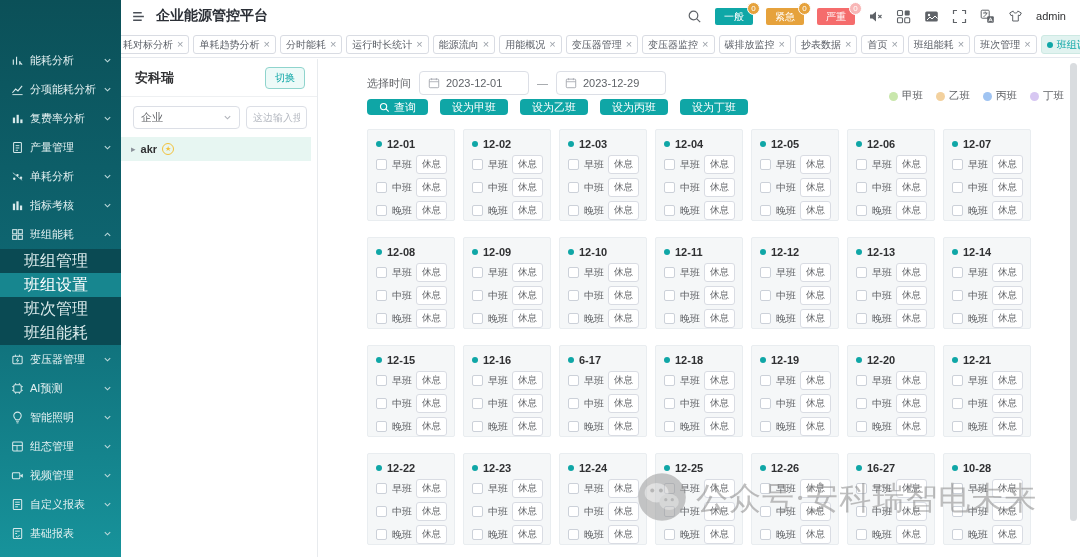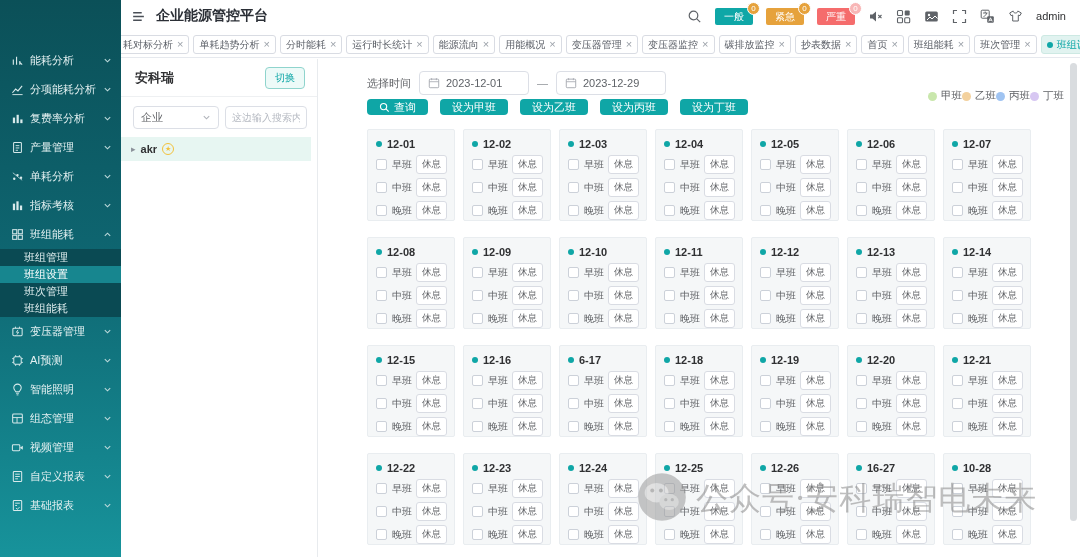--- a/index.html
+++ b/index.html
@@ -12,22 +12,22 @@
     background:linear-gradient(180deg,#0b5058 0%,#0e6570 45%,#17939b 100%);
     padding-top:46px; }
   .side-item { height:29px; display:flex; align-items:center; padding:0 9px 0 11px;
     font-size:11px; color:#e3f0f1; cursor:pointer; white-space:nowrap; }
   .side-icon { width:13px; height:13px; margin-right:6px; color:#d8eaeb; flex:none; display:flex; }
   .side-icon svg { width:13px; height:13px; }
   .side-label { flex:1; overflow:hidden; }
   .side-chev { color:#bcd9db; display:flex; }
   .side-chev.up svg { transform:rotate(180deg); }
   .submenu { background:#0a4a53; }
-  .sub-item { height:17px; display:flex; align-items:center; padding-left:24px;
-    font-size:11px; color:#dcebec; cursor:pointer; }
+  .sub-item { height:24px; display:flex; align-items:center; padding-left:24px;
+    font-size:16px; color:#dcebec; cursor:pointer; }
   .sub-item.active { background:#17868f; color:#fff; }
 
   
   .topbar { position:absolute; left:121px; right:0; top:0; height:32px; background:#fff;
     display:flex; align-items:center; padding:0 14px 0 10px; z-index:5; }
   .hamburger { color:#4a4f57; display:flex; margin-right:10px; cursor:pointer; }
   .app-title { font-size:14px; font-weight:bold; color:#2b2f36; }
   .topbar-right { margin-left:auto; display:flex; align-items:center; gap:13px; }
   .t-icon { color:#5f6368; display:flex; cursor:pointer; }
   .t-icon svg { width:15px; height:15px; }
@@ -59,21 +59,21 @@
   .content { position:absolute; left:121px; right:0; top:59px; bottom:0; background:#fff; }
 
   
   .tree-panel { position:absolute; left:0; top:0; bottom:0; width:197px; border-right:1px solid #e8ebee; background:#fff; }
   .tp-head { height:38px; display:flex; align-items:center; padding:0 12px 0 14px;
     border-bottom:1px solid #eef0f2; }
   .tp-title { font-size:13px; font-weight:bold; color:#303133; flex:1; }
   .switch-btn { font-size:10px; color:#0fa7a7; background:#edfaf8; border:1px solid #8fd4cd;
     border-radius:4px; padding:3px 9px; cursor:pointer; }
   .tp-controls { display:flex; gap:6px; padding:9px 10px 8px 12px; }
-  .tp-select { width:86px; height:23px; border:1px solid #dcdfe6; border-radius:4px; background:#fff;
+  .tp-select { width:107px; height:23px; border:1px solid #dcdfe6; border-radius:4px; background:#fff;
     display:flex; align-items:center; justify-content:space-between; padding:0 7px;
     font-size:11px; color:#606266; cursor:pointer; }
   .tp-select .chev { color:#b0b3ba; display:flex; }
   .tp-search { flex:1; height:23px; border:1px solid #dcdfe6; border-radius:4px; padding:0 6px;
     font-size:10px; color:#606266; outline:none; min-width:0; font-family:inherit; }
   .tp-search::placeholder { color:#b6bac2; }
   .tree-node { height:24px; margin-right:6px; background:#e7f6f2; display:flex; align-items:center;
     gap:5px; padding:0 10px; font-size:11px; color:#303133; cursor:pointer; }
   .tree-caret { color:#8a9099; font-size:9px; }
   .tree-label { font-weight:bold; }
@@ -88,21 +88,21 @@
     display:flex; align-items:center; gap:6px; padding:0 8px; cursor:pointer; }
   .date-input .cal { color:#a8abb2; display:flex; }
   .date-input input { border:none; outline:none; font-size:11px; color:#5f6368; width:74px;
     font-family:inherit; background:transparent; }
   .range-sep { color:#909399; font-size:11px; }
   .toolbar-row2 { position:absolute; left:12px; top:40px; display:flex; gap:12px; }
   .btn-teal { height:16px; background:#0fa6a6; color:#fff; border:none; border-radius:4px;
     padding:0 12px; font-size:11px; display:flex; align-items:center; gap:4px; cursor:pointer;
     font-family:inherit; }
   .btn-teal svg { width:11px; height:11px; }
-  .legend { position:absolute; right:16px; top:30px; display:flex; align-items:center; }
+  .legend { position:absolute; right:16px; top:30px; display:flex; gap:13px; align-items:center; }
   .legend-item { display:flex; align-items:center; gap:4px; font-size:10.5px; color:#606266; }
   .legend-dot { width:9px; height:9px; border-radius:50%; }
 
   
   .grid { position:absolute; left:12px; top:70px; display:grid;
     grid-template-columns:repeat(7,88px); column-gap:8px; row-gap:16px; }
   .day-card { width:88px; height:92px; background:#f5f7f8; border:1px solid #e9edf0;
     border-radius:2px; padding:7px 7px 16px 8px; overflow:hidden; }
   .day-head { display:flex; align-items:center; gap:5px; height:13px; }
   .day-dot { width:6px; height:6px; border-radius:50%; background:#0fa6a6; flex:none; }

